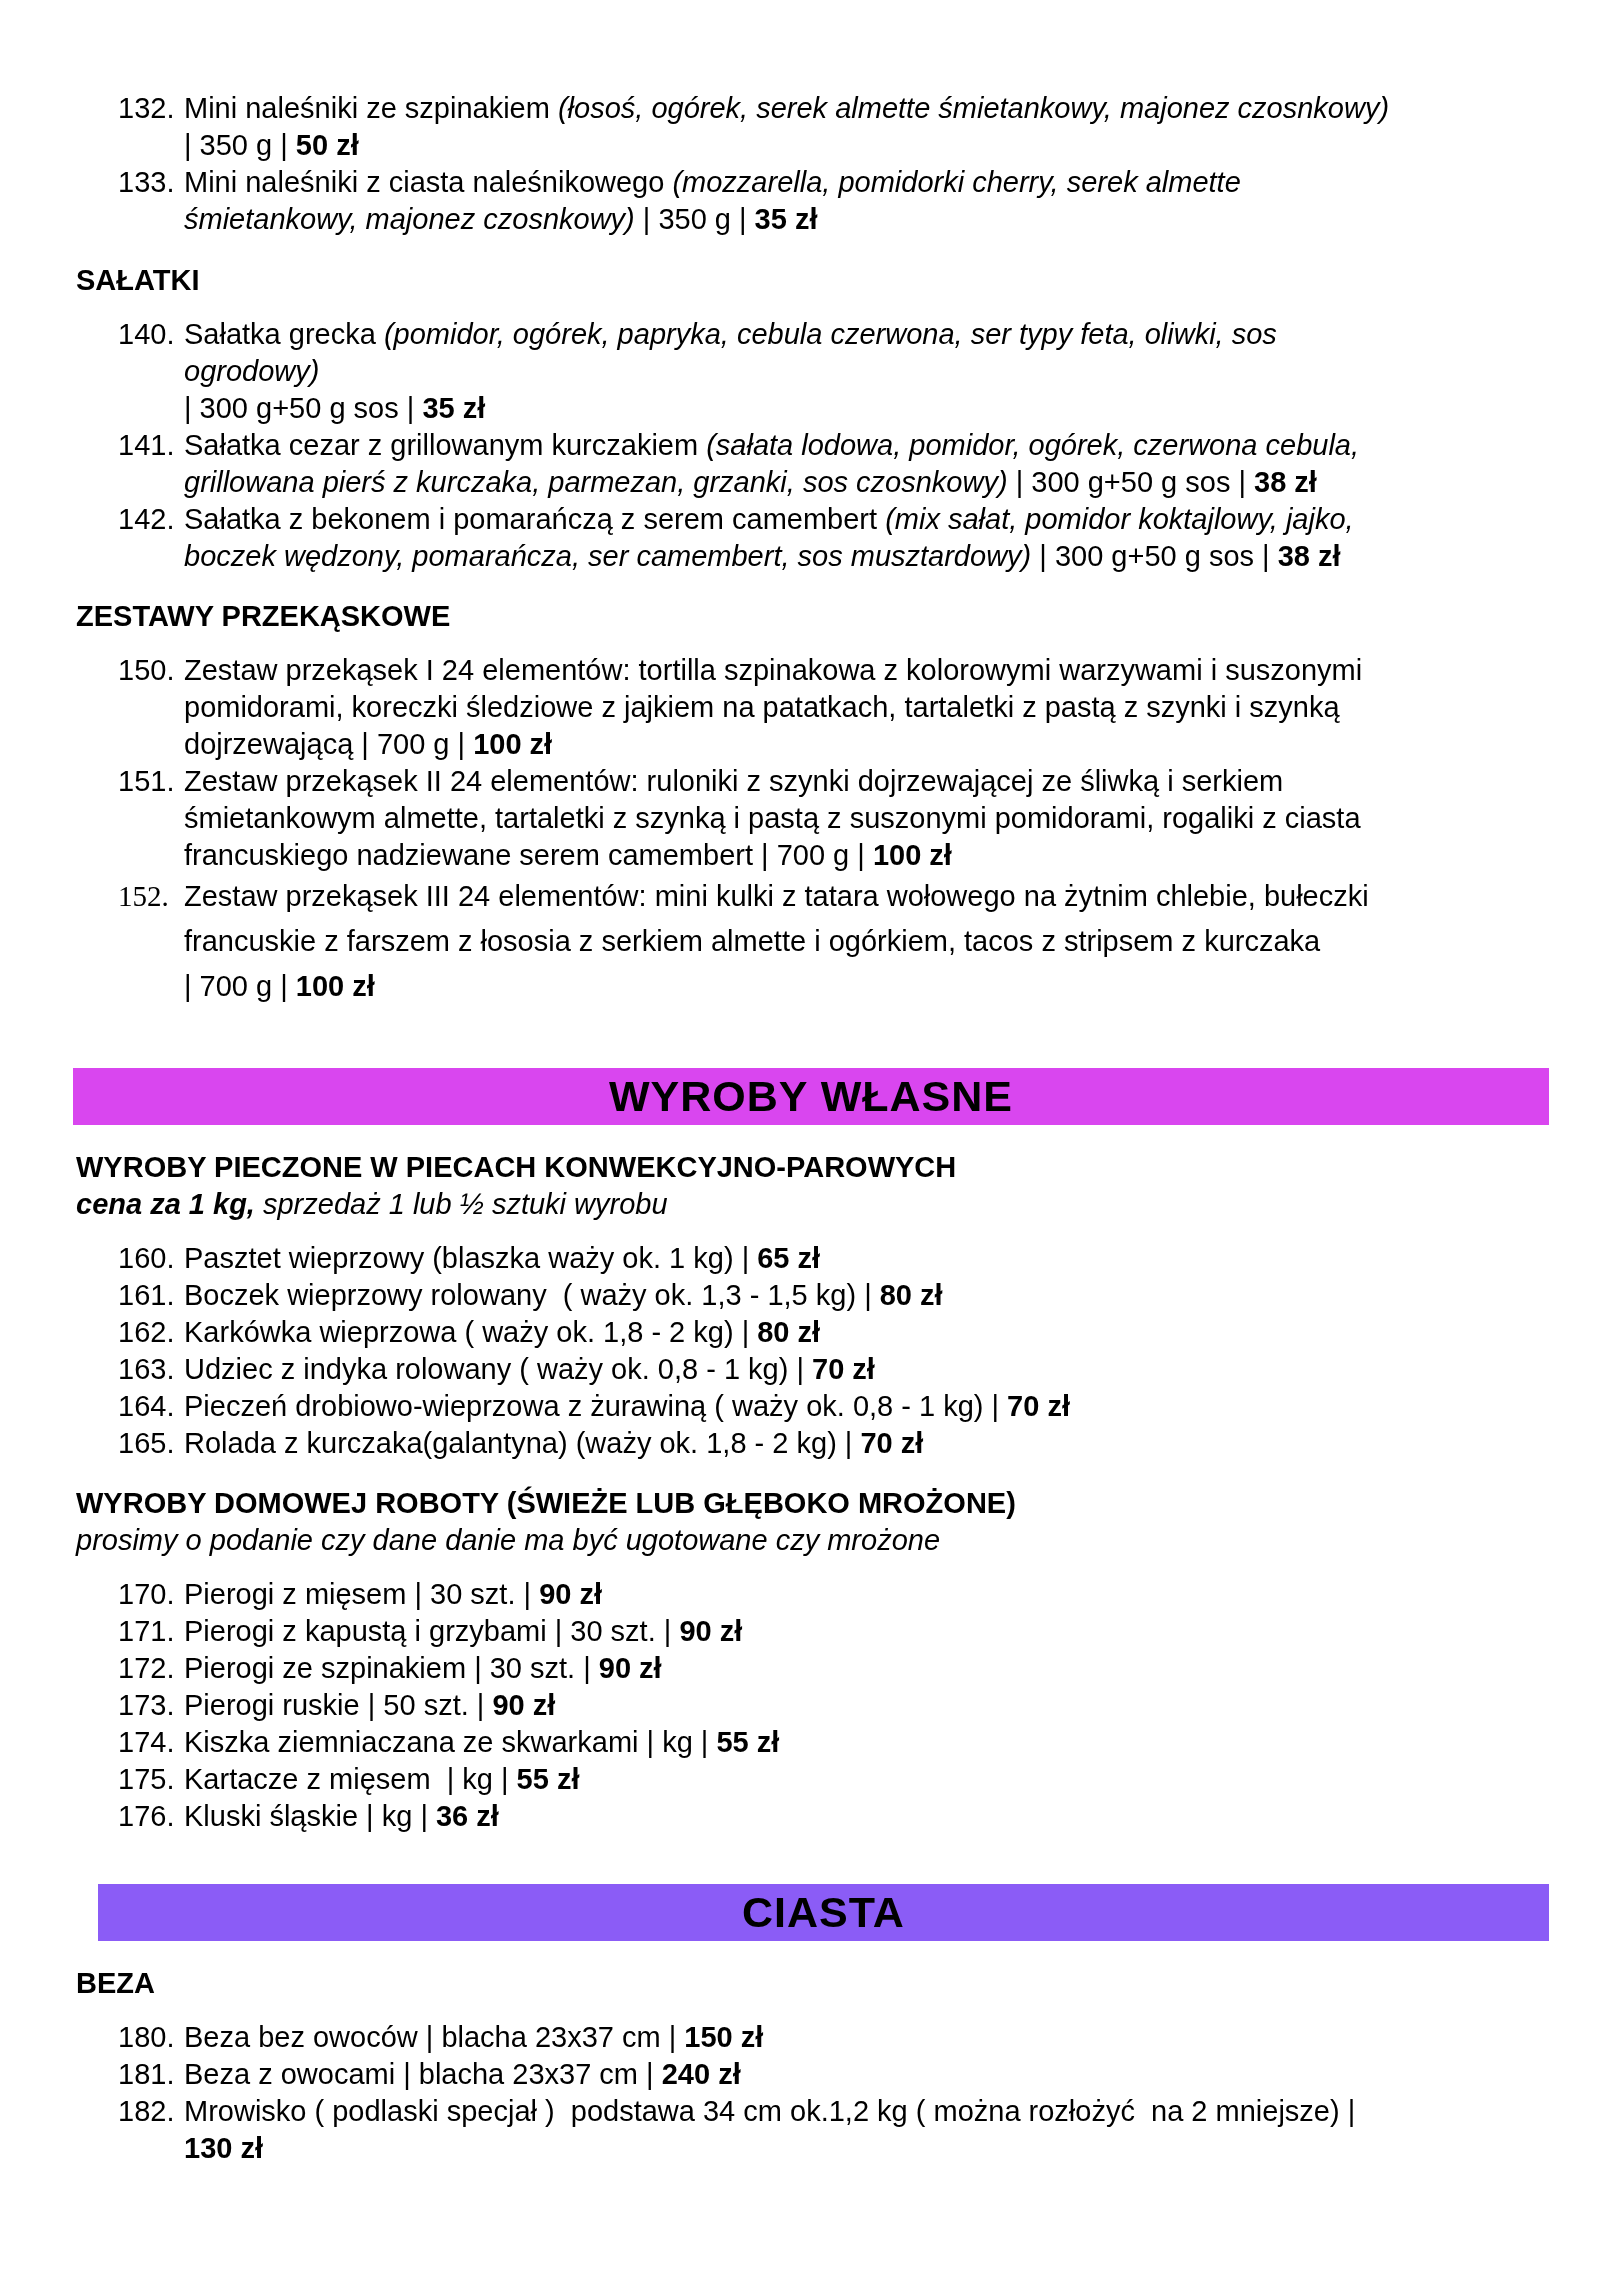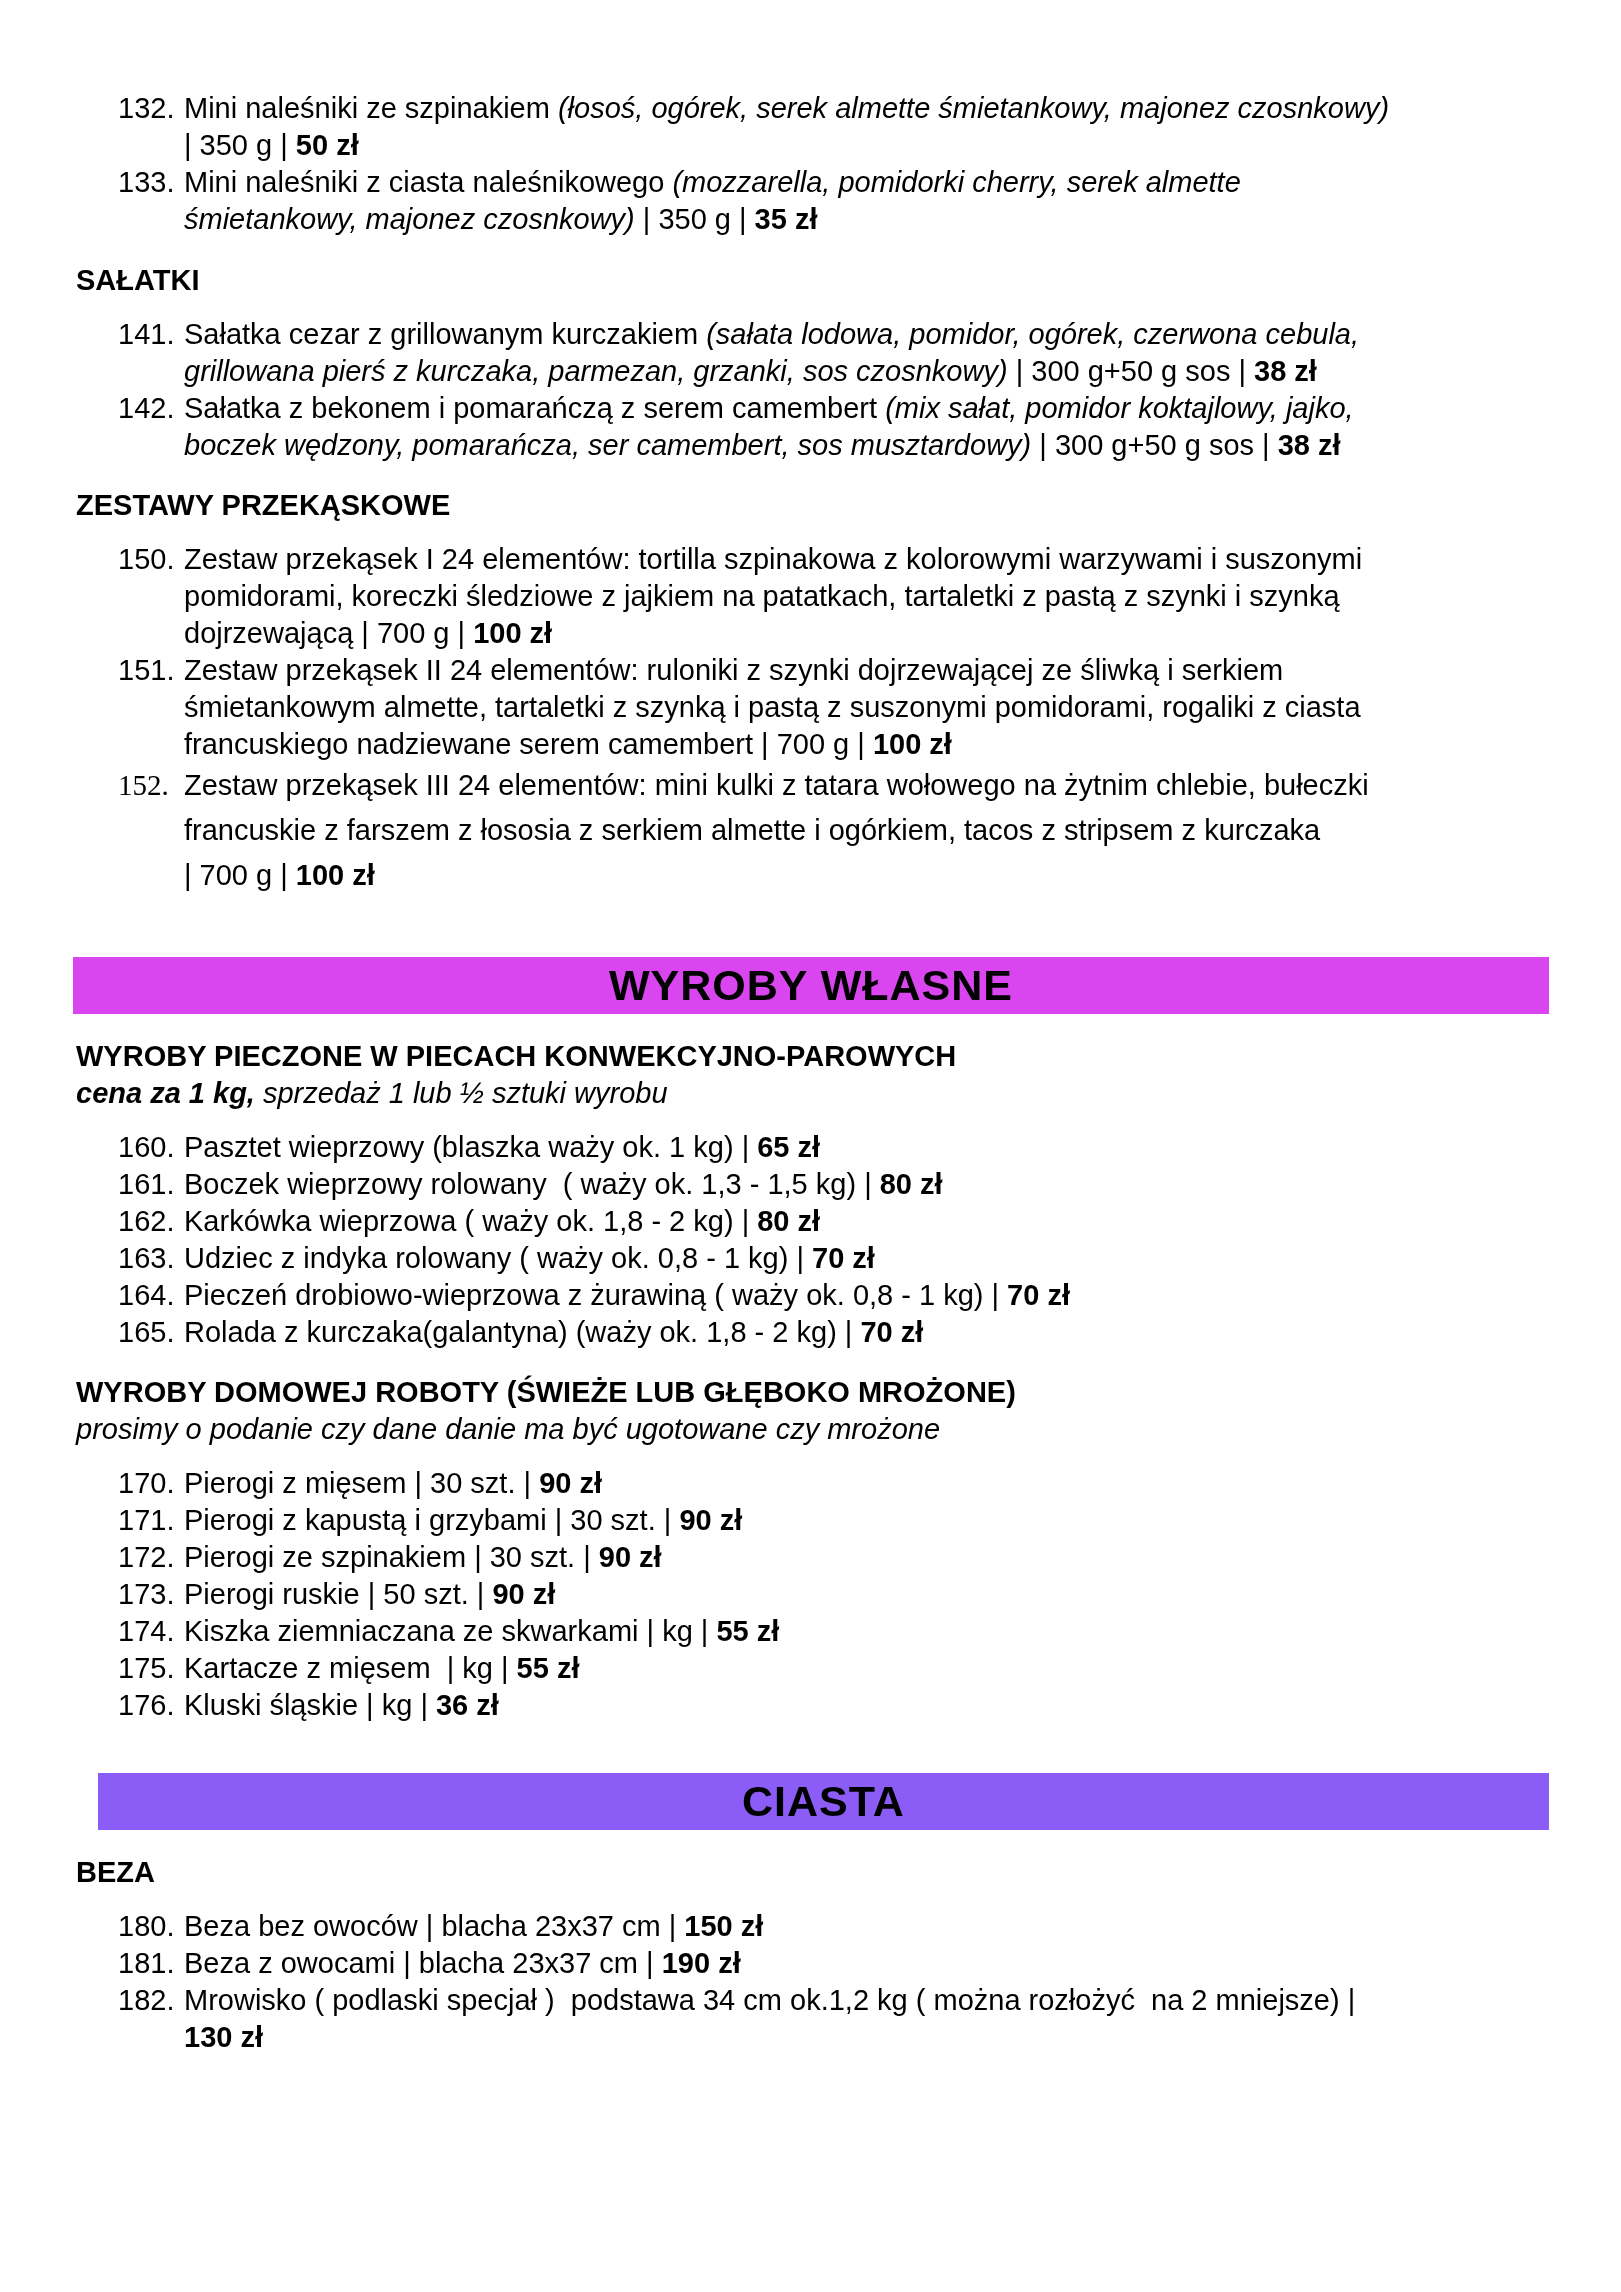--- a/index.html
+++ b/index.html
@@ -39,20 +39,26 @@
 | 350 g | </span><span class="b">50 zł</span></span>
       </div>
       <div class="item">
         <span class="num">133.</span>
         <span class="content"><span>Mini naleśniki z ciasta naleśnikowego </span><span class="i">(mozzarella, pomidorki cherry, serek almette
 śmietankowy, majonez czosnkowy)</span><span> | 350 g | </span><span class="b">35 zł</span></span>
       </div>
     </div>
     <div class="heading">SAŁATKI</div>
     <div class="items">
+      <div class="item">
+        <span class="num">140.</span>
+        <span class="content"><span>Sałatka grecka </span><span class="i">(pomidor, ogórek, papryka, cebula czerwona, ser typy feta, oliwki, sos
+ogrodowy)</span><span>
+| 300 g+50 g sos | </span><span class="b">35 zł</span></span>
+      </div>
       <div class="item">
         <span class="num">141.</span>
         <span class="content"><span>Sałatka cezar z grillowanym kurczakiem </span><span class="i">(sałata lodowa, pomidor, ogórek, czerwona cebula,
 grillowana pierś z kurczaka, parmezan, grzanki, sos czosnkowy)</span><span> | 300 g+50 g sos | </span><span class="b">38 zł</span></span>
       </div>
       <div class="item">
         <span class="num">142.</span>
         <span class="content"><span>Sałatka z bekonem i pomarańczą z serem camembert </span><span class="i">(mix sałat, pomidor koktajlowy, jajko,
 boczek wędzony, pomarańcza, ser camembert, sos musztardowy)</span><span> | 300 g+50 g sos | </span><span class="b">38 zł</span></span>
       </div>
@@ -141,21 +147,21 @@
     </div>
     <div class="banner b2" style="background: #8b5cf6;">CIASTA</div>
     <div class="heading">BEZA</div>
     <div class="items">
       <div class="item">
         <span class="num">180.</span>
         <span class="content"><span>Beza bez owoców | blacha 23x37 cm | </span><span class="b">150 zł</span></span>
       </div>
       <div class="item">
         <span class="num">181.</span>
-        <span class="content"><span>Beza z owocami | blacha 23x37 cm | </span><span class="b">190 zł</span></span>
+        <span class="content"><span>Beza z owocami | blacha 23x37 cm | </span><span class="b">240 zł</span></span>
       </div>
       <div class="item">
         <span class="num">182.</span>
         <span class="content"><span>Mrowisko ( podlaski specjał )  podstawa 34 cm ok.1,2 kg ( można rozłożyć  na 2 mniejsze) |
 </span><span class="b">130 zł</span></span>
       </div>
     </div>
   </div>
 
 

